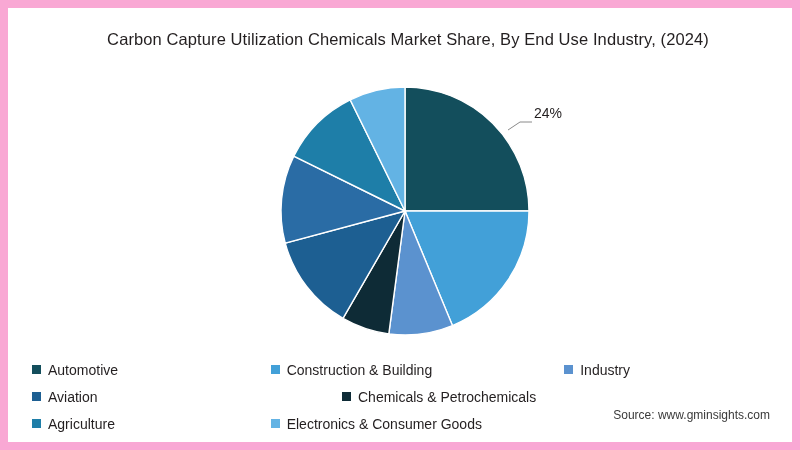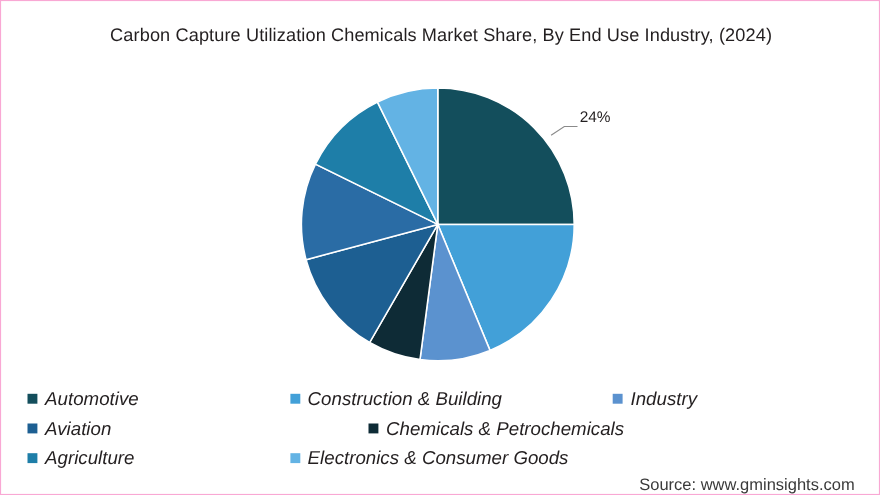--- a/index.html
+++ b/index.html
@@ -11,21 +11,21 @@
     height: 450px;
     background: #ffffff;
     font-family: "Liberation Sans", sans-serif;
     overflow: hidden;
   }
   #frame {
     position: relative;
     width: 800px;
     height: 450px;
     box-sizing: border-box;
-    border: 1px solid #f9a8d4;
+    border: 8px solid #f9a8d4;
     background: #ffffff;
   }
   #chart-title {
     position: absolute;
     top: 22px;
     left: 0;
     width: 800px;
     text-align: center;
     font-size: 16.5px;
     color: #231f20;
@@ -63,31 +63,30 @@
   .legend-col-1 { width: 310px; }
   .legend-col-2 { width: 230px; }
   .swatch {
     width: 9px;
     height: 9px;
     flex: 0 0 9px;
     margin-right: 7px;
     display: inline-block;
   }
   .legend-label {
-    font-size: 17px;
+    font-size: 14px;
     color: #231f20;
     white-space: nowrap;
     line-height: 1;
-    font-style: italic;
   }
   #source {
     position: absolute;
     right: 22px;
-    bottom: 0;
-    font-size: 15px;
+    bottom: 20px;
+    font-size: 12px;
     color: #3a3a3a;
     white-space: nowrap;
   }
   .slice-label {
     font-size: 14px;
     fill: #231f20;
     font-family: "Liberation Sans", sans-serif;
   }
 </style>
 </head>

